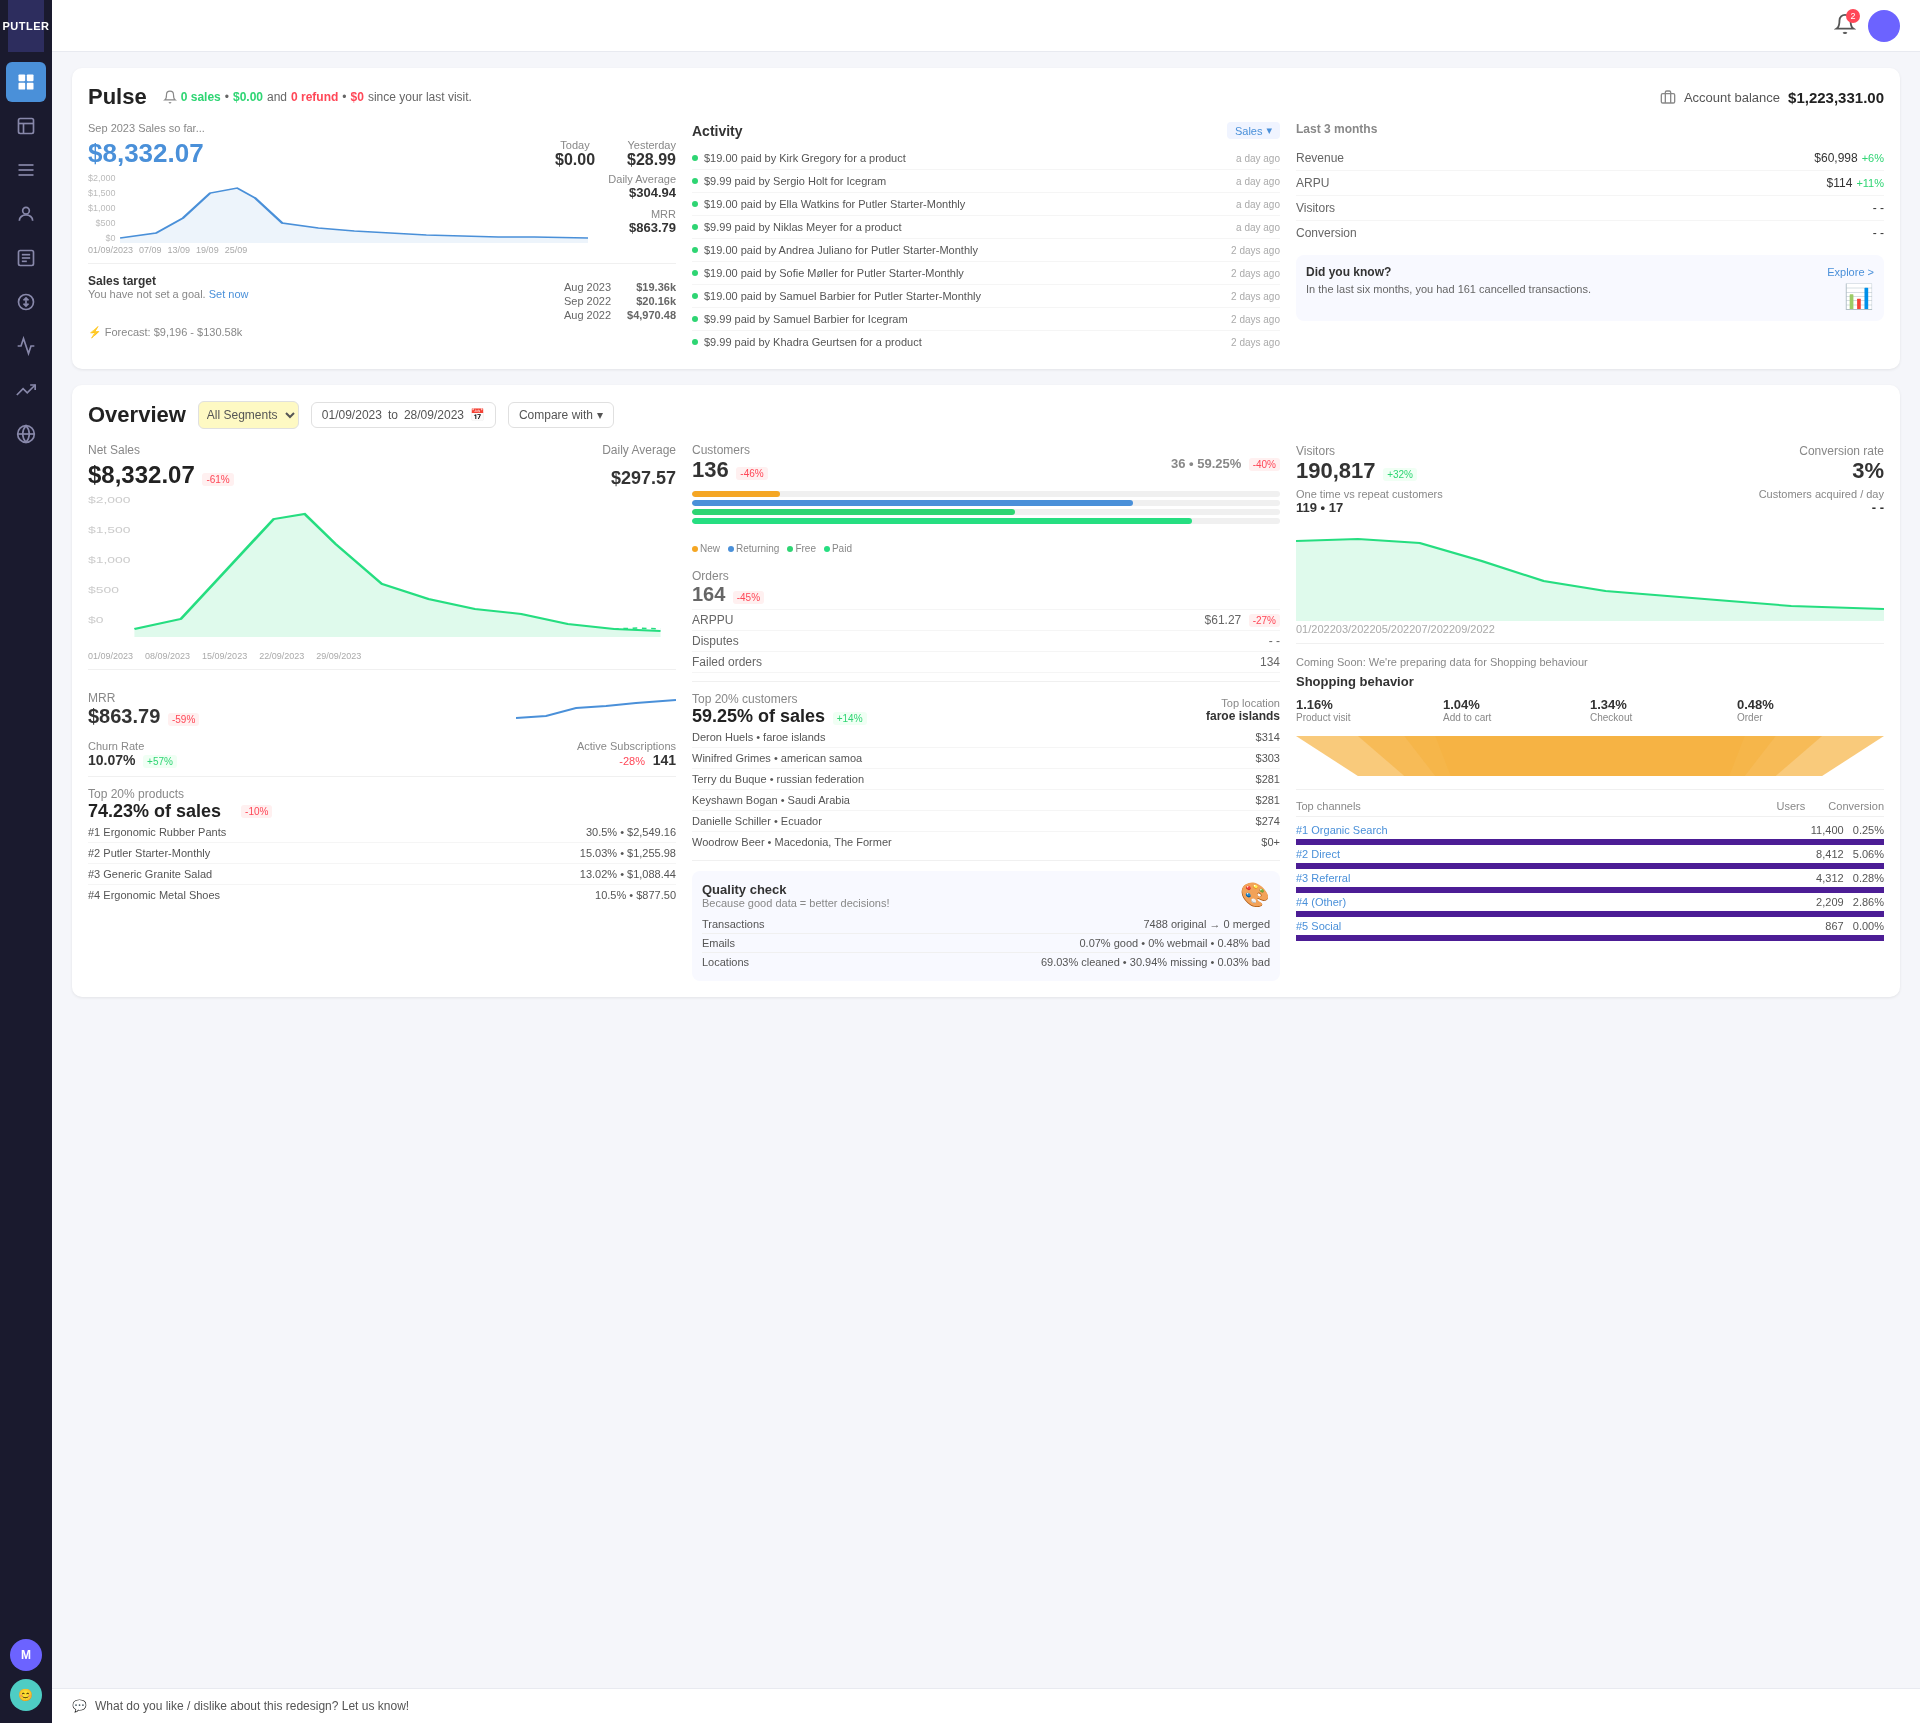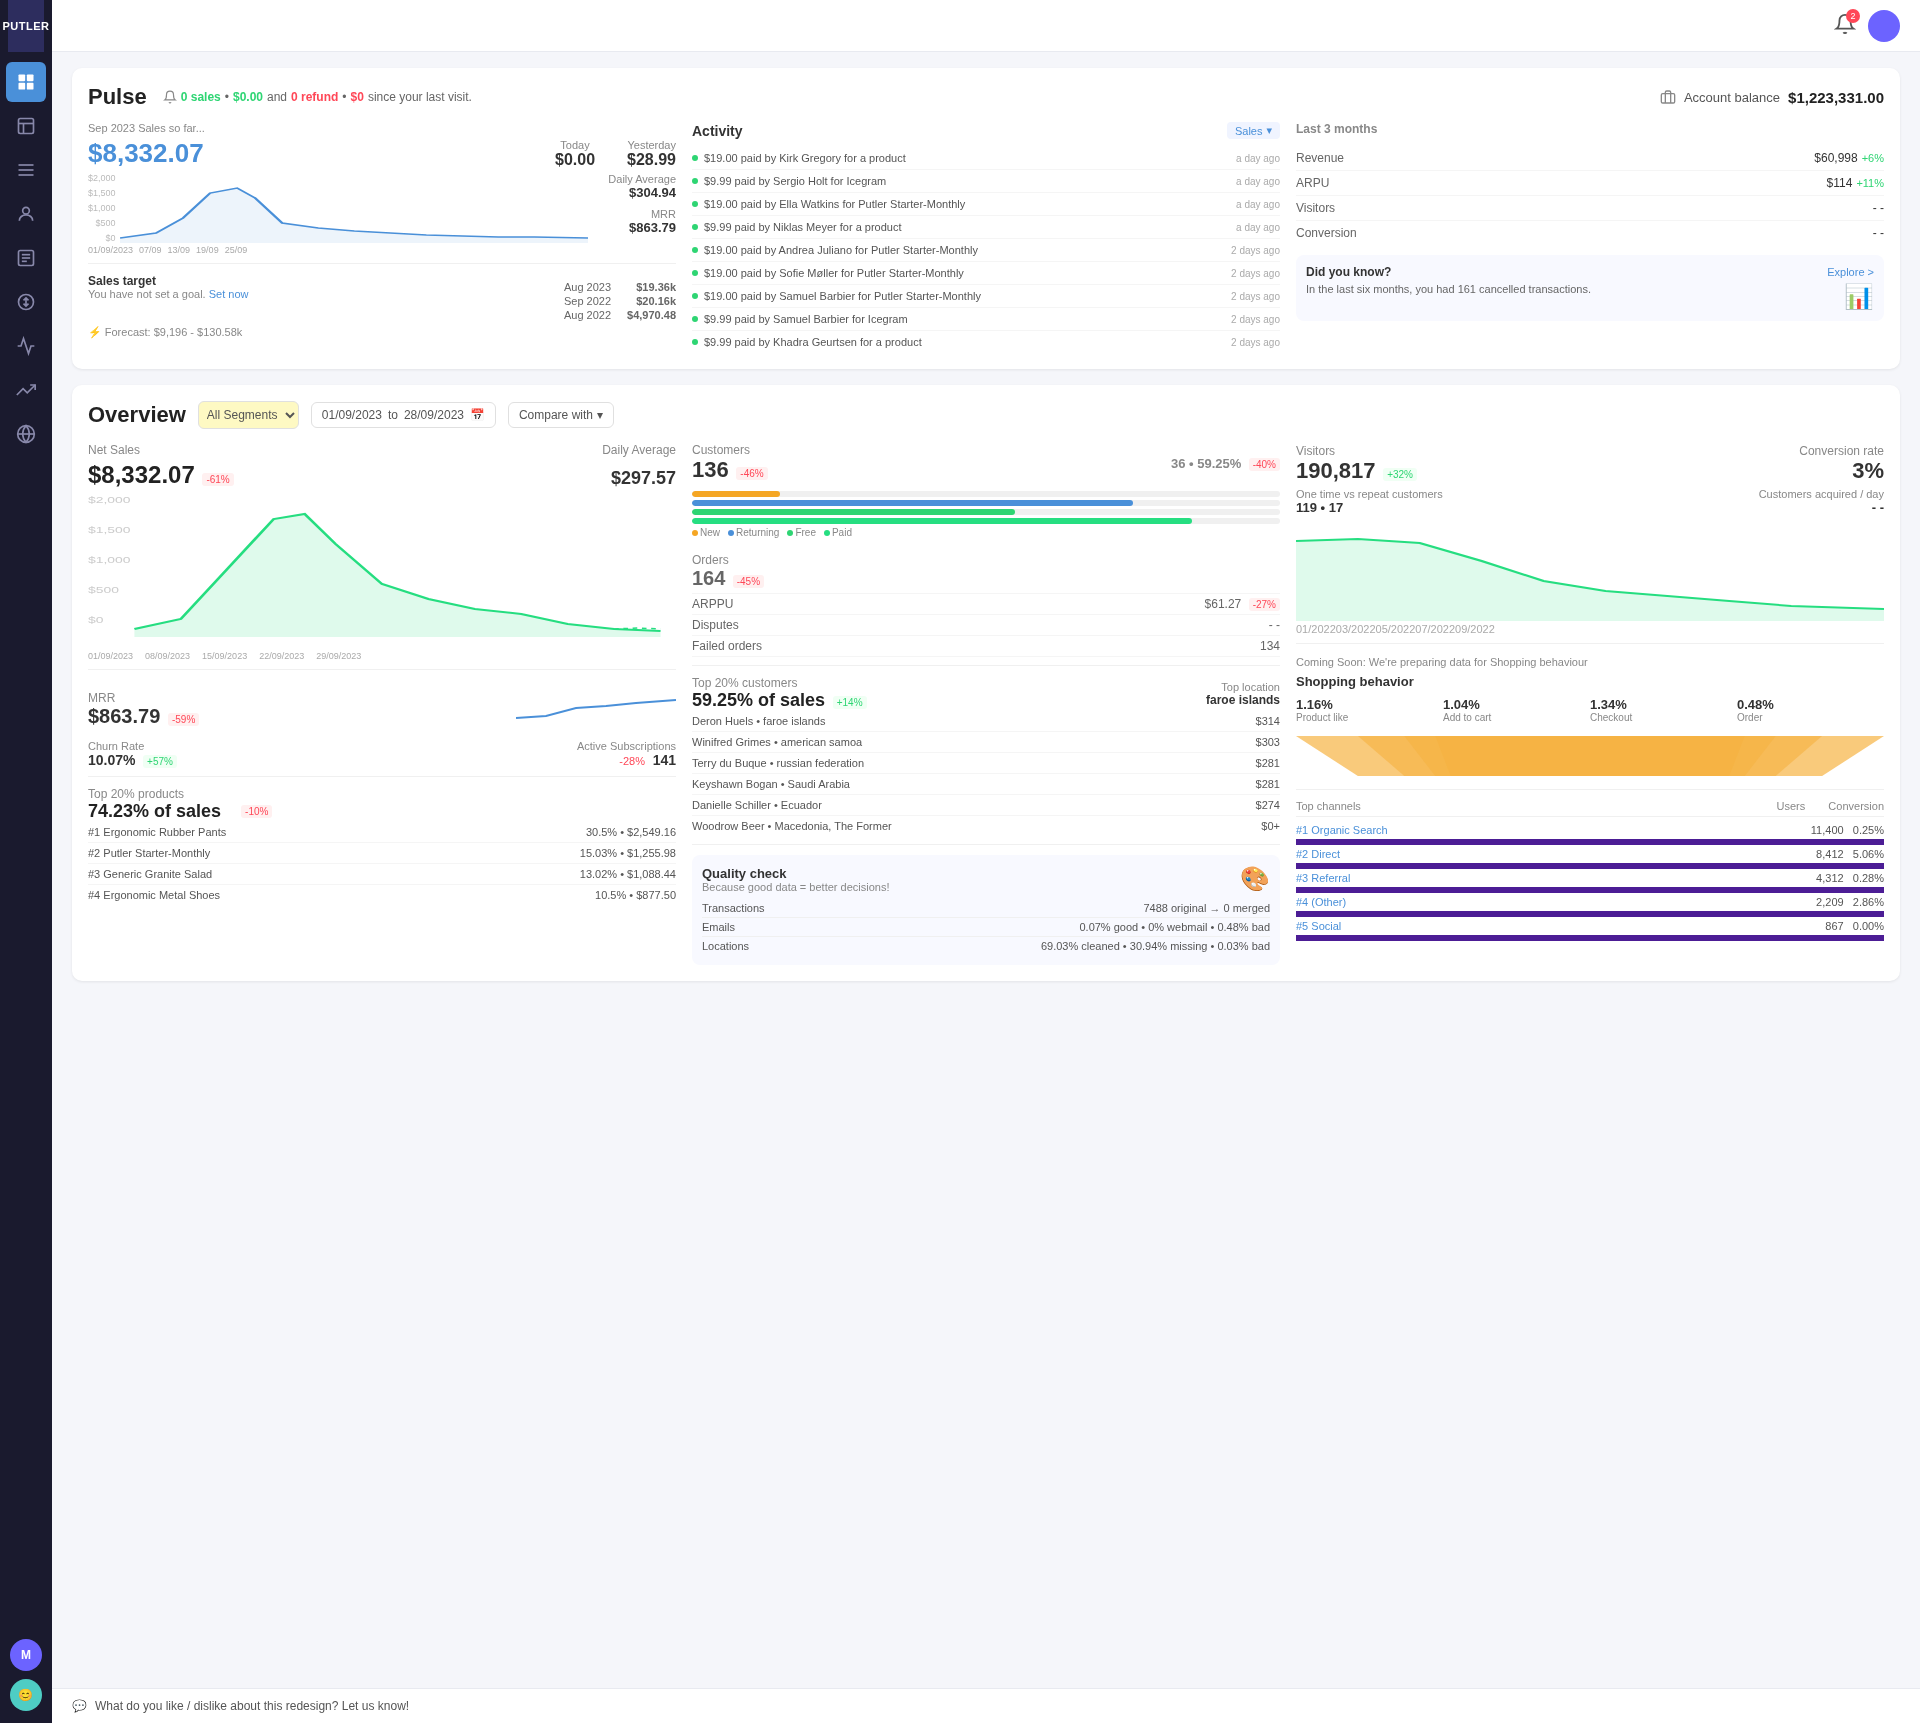--- a/index.html
+++ b/index.html
@@ -114,21 +114,21 @@
     .customers-block { margin-bottom: 12px; }
     .customers-header { display: flex; justify-content: space-between; align-items: center; margin-bottom: 8px; }
     .customers-right { text-align: right; font-size: 12px; color: #888; }
     .bar-chart-area { flex: 1; }
     .bar-row { display: flex; align-items: center; gap: 4px; margin-bottom: 3px; }
     .bar-track { flex: 1; height: 6px; background: #f0f0f0; border-radius: 3px; overflow: hidden; }
     .bar-fill-orange { height: 100%; background: #f5a623; border-radius: 3px; }
     .bar-fill-blue { height: 100%; background: #4a90d9; border-radius: 3px; }
     .bar-fill-teal { height: 100%; background: #2ed573; border-radius: 3px; }
     .bar-fill-green { height: 100%; background: #26de81; border-radius: 3px; }
-    .bar-legend { display: flex; gap: 8px; font-size: 10px; color: #888; margin-top: 3px; }
+    .bar-legend { display: flex; gap: 8px; font-size: 10px; color: #888; margin-top: 19px; }
     .legend-dot { width: 6px; height: 6px; border-radius: 50%; display: inline-block; margin-right: 2px; }
     .metric-small { display: flex; justify-content: space-between; font-size: 12px; color: #666; padding: 3px 0; border-bottom: 1px solid #f5f5f5; }
 
     
     .top-customers { margin-top: 10px; }
     .top-title { font-size: 12px; color: #888; }
     .top-header { display: flex; justify-content: space-between; align-items: center; }
     .top-pct { font-size: 18px; font-weight: 700; color: #222; }
     .top-location-label { font-size: 11px; color: #888; text-align: right; }
     .top-location-val { font-size: 12px; font-weight: 600; text-align: right; }
@@ -771,21 +771,21 @@
           </div>
 
           <hr class="divider">
 
           <div class="shopping-block">
             <div class="coming-soon">Coming Soon: We're preparing data for Shopping behaviour</div>
             <div class="shopping-title">Shopping behavior</div>
             <div class="shopping-metrics">
               <div class="shopping-metric">
                 <div class="shopping-metric-val">1.16%</div>
-                <div class="shopping-metric-label">Product like</div>
+                <div class="shopping-metric-label">Product visit</div>
               </div>
               <div class="shopping-metric">
                 <div class="shopping-metric-val">1.04%</div>
                 <div class="shopping-metric-label">Add to cart</div>
               </div>
               <div class="shopping-metric">
                 <div class="shopping-metric-val">1.34%</div>
                 <div class="shopping-metric-label">Checkout</div>
               </div>
               <div class="shopping-metric">

